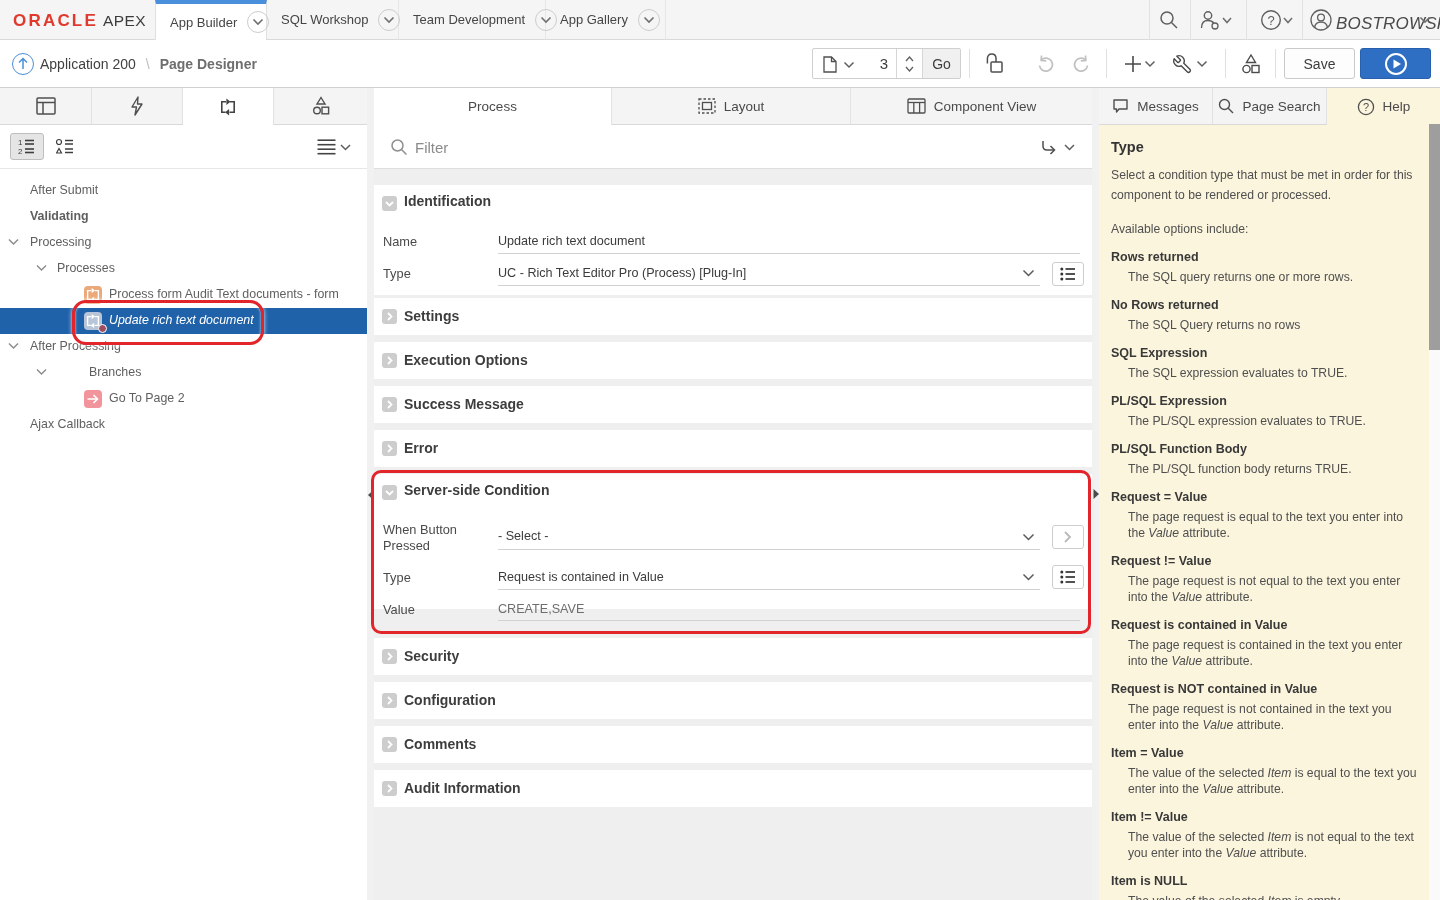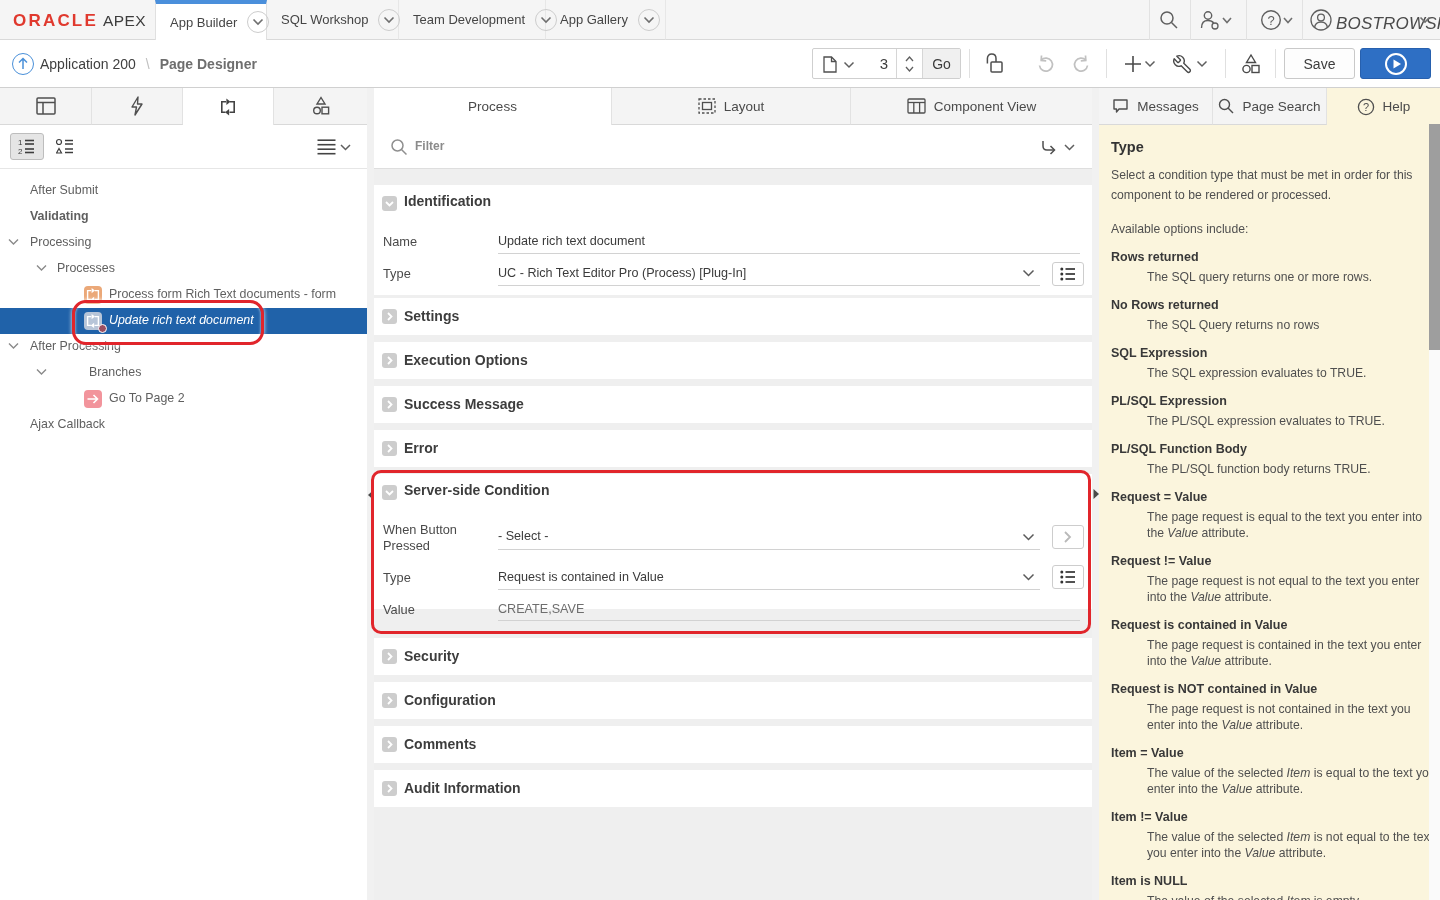--- a/index.html
+++ b/index.html
@@ -75,21 +75,21 @@
 .treerow .lbl { position:absolute; top:5px; }
 .ticon { position:absolute; top:4px; width:18px; height:18px; border-radius:4px; }
 #selrow { position:absolute; left:0; top:220px; width:367px; height:26px; background:#2062a9; }
 #selrow .lbl { color:#fff; font-style:italic; }
 #treeannot { position:absolute; left:72px; top:212px; width:192px; height:45px;
   border:3px solid #e1252b; border-radius:14px; box-shadow:0 0 4px rgba(255,255,255,.9), inset 0 0 3px rgba(255,255,255,.8); }
 
 
 #filterrow { position:absolute; left:0; top:37px; width:718px; height:44px;
   background:#fff; border-bottom:1px solid #dedede; }
-#filterrow .ph { position:absolute; left:41px; top:14px; font-size:12px; color:#8b8b8b;font-weight:bold; }
+#filterrow .ph { position:absolute; left:41px; top:14px; font-size:15px; color:#8b8b8b; }
 .sec { position:absolute; left:0; width:718px; background:#fff; }
 .sec .hdr { position:absolute; left:8px; top:11px; width:15px; height:15px;
   background:#cdcdcd; border-radius:3px; }
 .sec .title { position:absolute; left:30px; font-size:14px; font-weight:bold; color:#3d3d3d; }
 .collapsed { height:37px; }
 .collapsed .title { top:10px; }
 .flabel { position:absolute; left:9px; font-size:12.8px; color:#4a4a4a; }
 .fval { position:absolute; left:124px; font-size:12.6px; color:#3b3b3b; }
 .funder { position:absolute; left:124px; height:1px; background:#d2d2d2; }
 .fchev { position:absolute; }
@@ -98,21 +98,21 @@
 #centerannot { position:absolute; left:-3px; top:382px; width:720px; height:164px;
   border:3px solid #e1252b; border-radius:10px; }
 
 
 #helpbody { position:absolute; left:0; top:37px; width:341px; height:775px;
   padding:12px 0 0 12px; font-size:12.2px; color:#4f4f4f; overflow:hidden; white-space:nowrap; }
 #helpbody h3 { font-size:14.5px; color:#333; line-height:20px; margin:0 0 8px 0; }
 #helpbody p { line-height:20px; margin:0 0 14px 0; }
 #helpbody p.ao { margin-bottom:8px; }
 #helpbody .dt { font-weight:bold; color:#383838; font-size:12.5px; line-height:20px; margin-bottom:2px; }
-#helpbody .dd { margin:0 0 10px 36px; line-height:16px; }
+#helpbody .dd { margin:0 0 10px 17px; line-height:16px; }
 #rscroll { position:absolute; left:330px; top:37px; width:11px; height:775px; background:#fafafa; }
 #rthumb { position:absolute; left:0; top:-1px; width:11px; height:226px; background:#9e9e9e; }
 </style>
 </head>
 <body>
 
 <div id="topbar">
   <div id="logo"><span class="ora">ORACLE</span><span class="apex">APEX</span></div>
 </div>
 <div class="navtab active" style="left:155px; width:112px;">App Builder
@@ -320,21 +320,21 @@
     <span class="lbl" style="left:57px;">Processes</span>
     </div>
   <div class="treerow" style="top:194px;">
     <span class="ticon" style="left:84px; background:#eba878;">
       <svg width="18" height="18" viewBox="0 0 18 18">
           <path d="M7.3 4.6 H3.6 V13.4 H6.9 M10.4 13.4 H14.4 V4.6 H10.8" fill="none" stroke="#fff" stroke-width="1.4"></path>
           <path d="M7.6 1.9 L11 4.6 L7.6 7.3 Z" fill="#fff"></path>
           <path d="M10.1 10.7 L6.7 13.4 L10.1 16.1 Z" fill="#fff"></path>
         </svg>
     </span>
-    <span class="lbl" style="left:109px;">Process form Rich Text documents - form</span>
+    <span class="lbl" style="left:109px;">Process form Audit Text documents - form</span>
     </div>
   <div class="treerow" id="selrow">
     <span class="ticon" style="left:84px; background:#b7c5d8;">
       <svg width="18" height="18" viewBox="0 0 18 18">
           <path d="M7.3 4.6 H3.6 V13.4 H6.9 M10.4 13.4 H14.4 V4.6 H10.8" fill="none" stroke="#fff" stroke-width="1.4"></path>
           <path d="M7.6 1.9 L11 4.6 L7.6 7.3 Z" fill="#fff"></path>
           <path d="M10.1 10.7 L6.7 13.4 L10.1 16.1 Z" fill="#fff"></path>
         </svg>
     </span>
     <span class="abs" style="left:98px; top:16px; width:9px; height:9px; border-radius:50%; background:#9c4f61; border:1px solid #fff;"></span>

